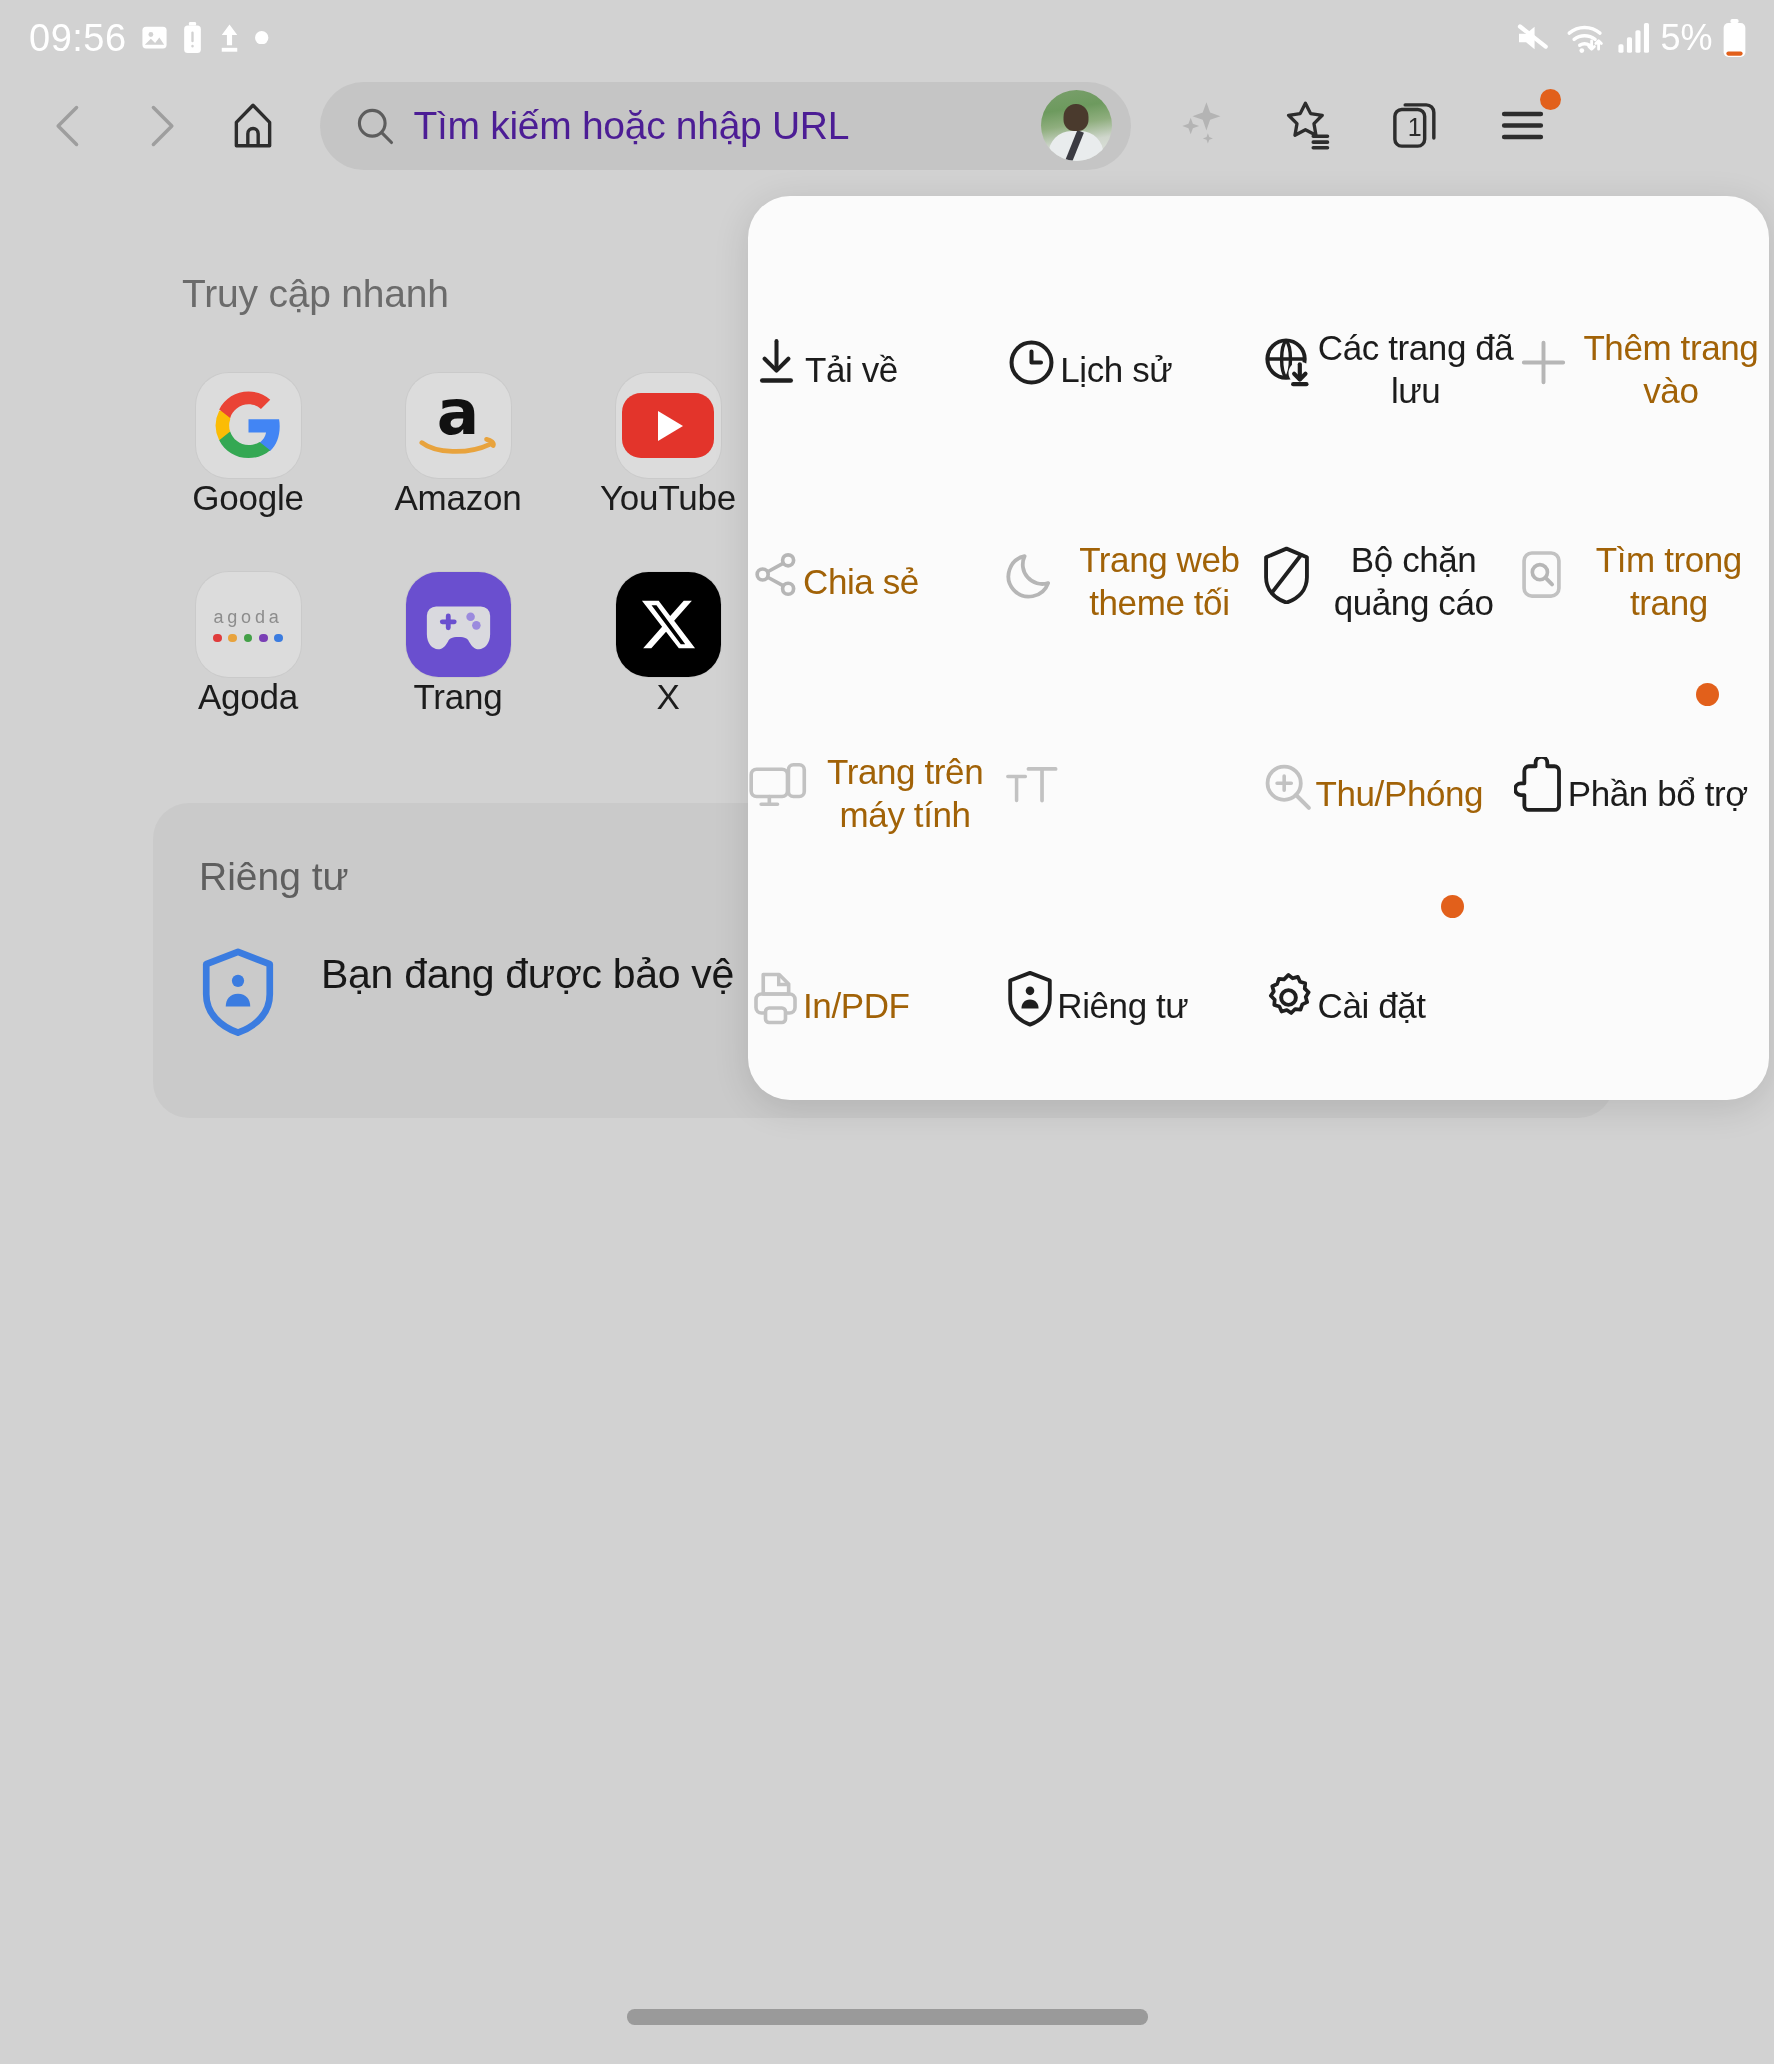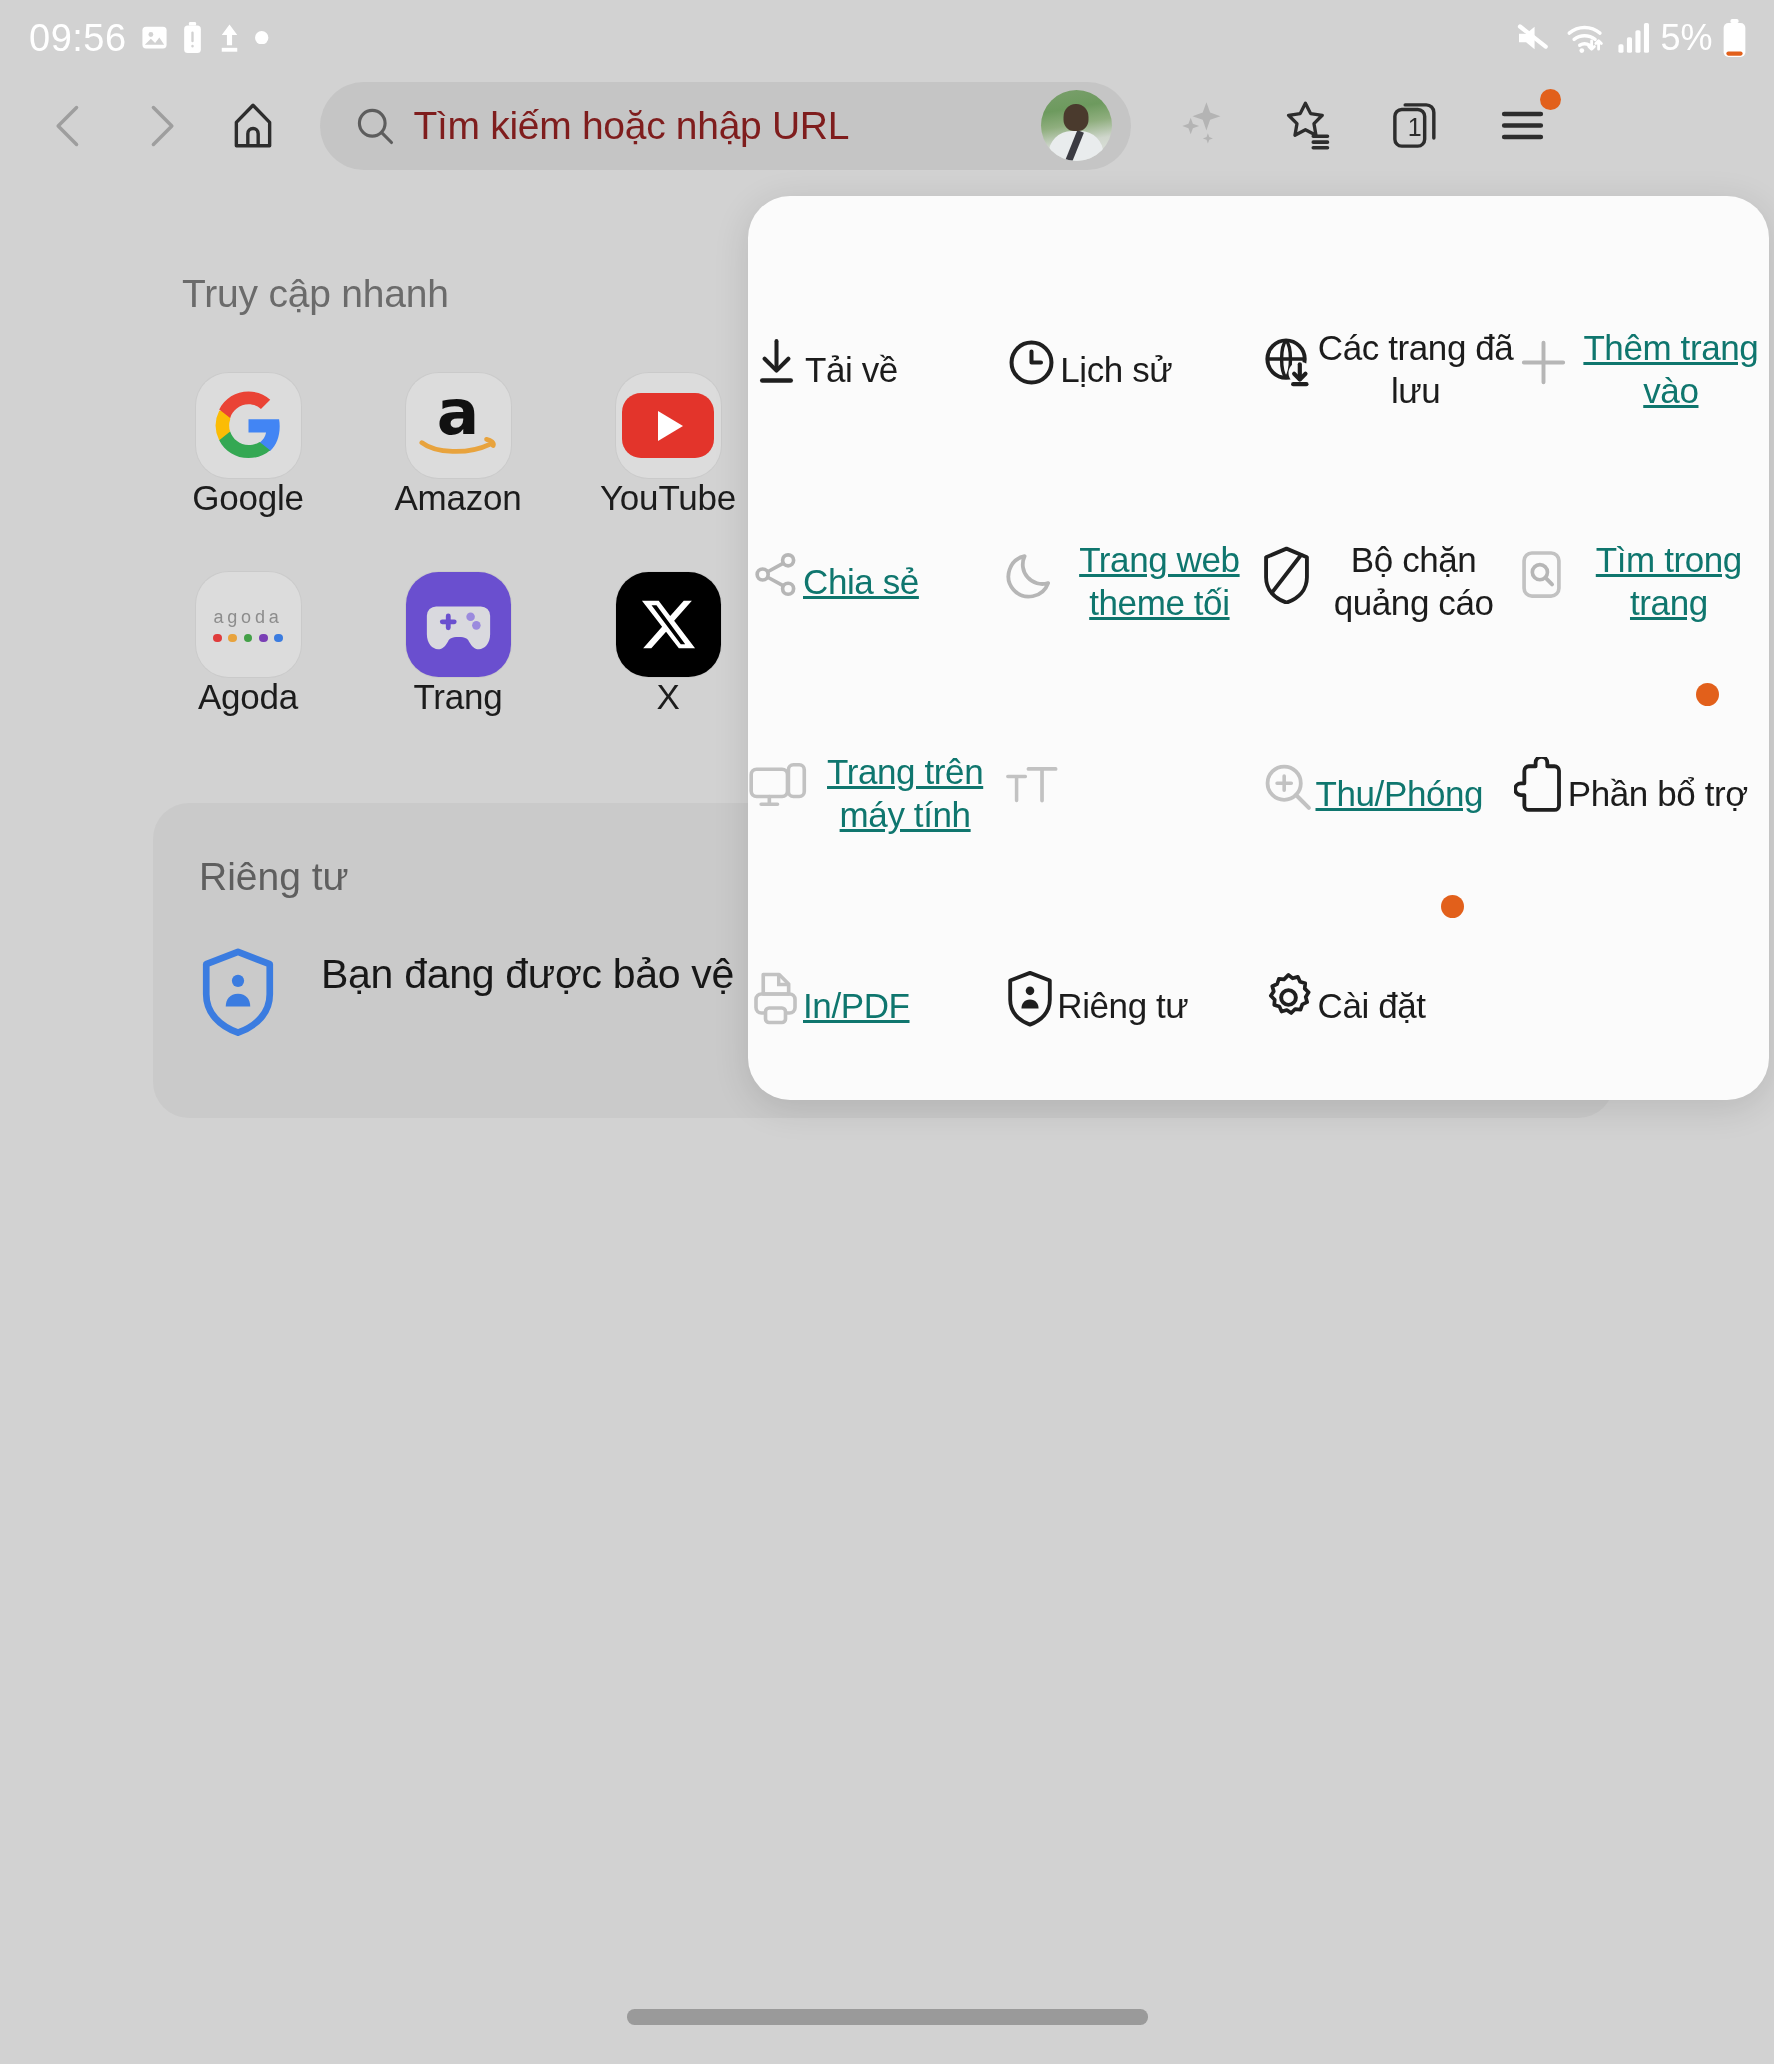--- a/index.html
+++ b/index.html
@@ -34,21 +34,21 @@
   .tb-back{ margin-left:23px; }
   .urlbar{
     margin-left:21px;
     width:811px; height:88px; border-radius:44px;
     background:#c5c5c5;
     display:flex; align-items:center; padding:0 15.3px 0 32.5px;
     position:relative;
   }
   .url-search-ico{ flex:0 0 auto; margin-right:17px; }
   .url-placeholder{
-    flex:1 1 auto; font-size:39px; color:#7f1d1d; white-space:nowrap;
+    flex:1 1 auto; font-size:39px; color:#4c1d95; white-space:nowrap;
     overflow:hidden; letter-spacing:-0.3px;
   }
   .avatar{
     flex:0 0 auto; width:71px; height:71px; border-radius:50%;
     overflow:hidden; margin-left:7.6px; margin-right:3.8px;
     background:linear-gradient(170deg,#7a9f6c 0%,#6d9a5e 28%,#8fae7e 48%,#cfd6cc 70%,#e3e6e2 100%);
     position:relative;
   }
   .avatar .head{
     position:absolute; left:50%; top:20%; transform:translateX(-50%);
@@ -146,21 +146,21 @@
   }
   .menu-item{
     display:flex; flex-direction:row; align-items:center;
     height:212px; padding-top:21px; position:relative;
   }
   .mi-icon{ height:71px; display:flex; align-items:center; justify-content:center; position:relative; }
   .mi-label{
     margin-top:15.3px; font-size:35px; line-height:1.22; text-align:center;
     color:#1c1c1c; max-width:201px; letter-spacing:-0.4px;
   }
-  .menu-item.disabled .mi-label{ color:#0f766e;text-decoration:underline; }
+  .menu-item.disabled .mi-label{ color:#a16207; }
   .mi-badge{
     position:absolute; width:23px; height:23px; border-radius:50%;
     background:#e2601b; top:13.4px; right:50px;
   }
 
   
   .navbar{
     position:absolute; left:0; bottom:0; width:1774px; height:96px;
     display:flex; align-items:center; justify-content:center;
   }

